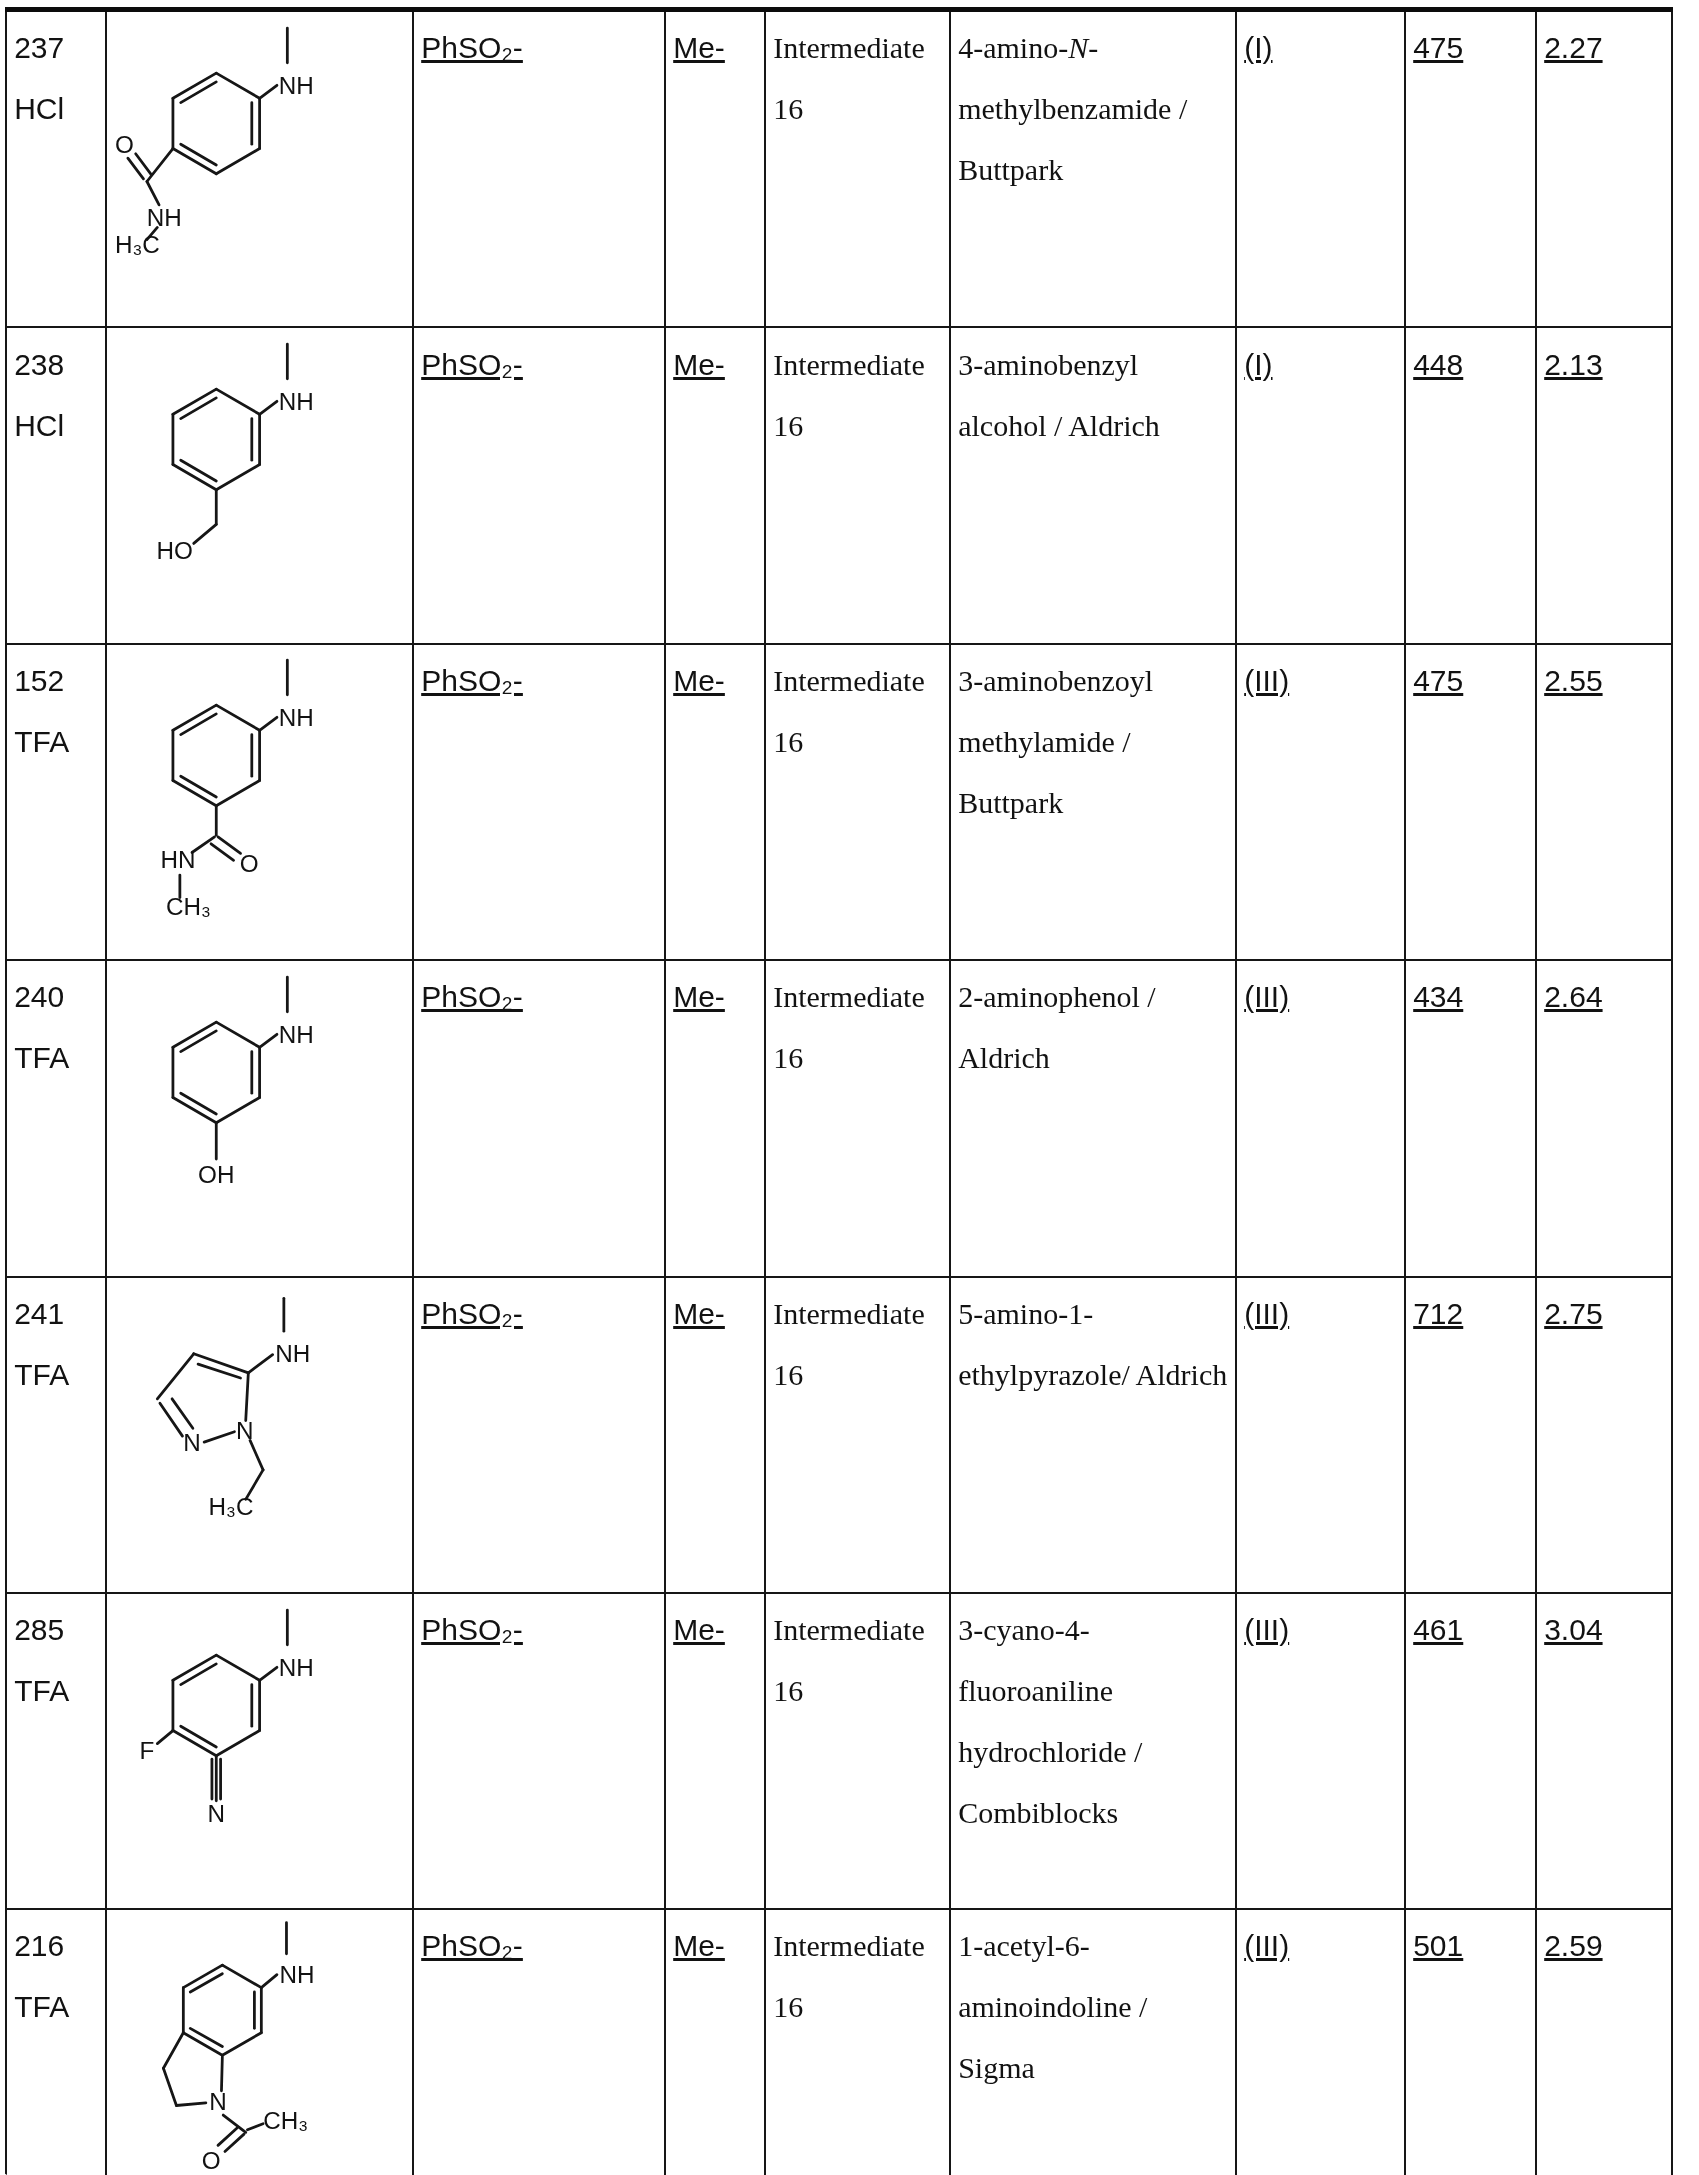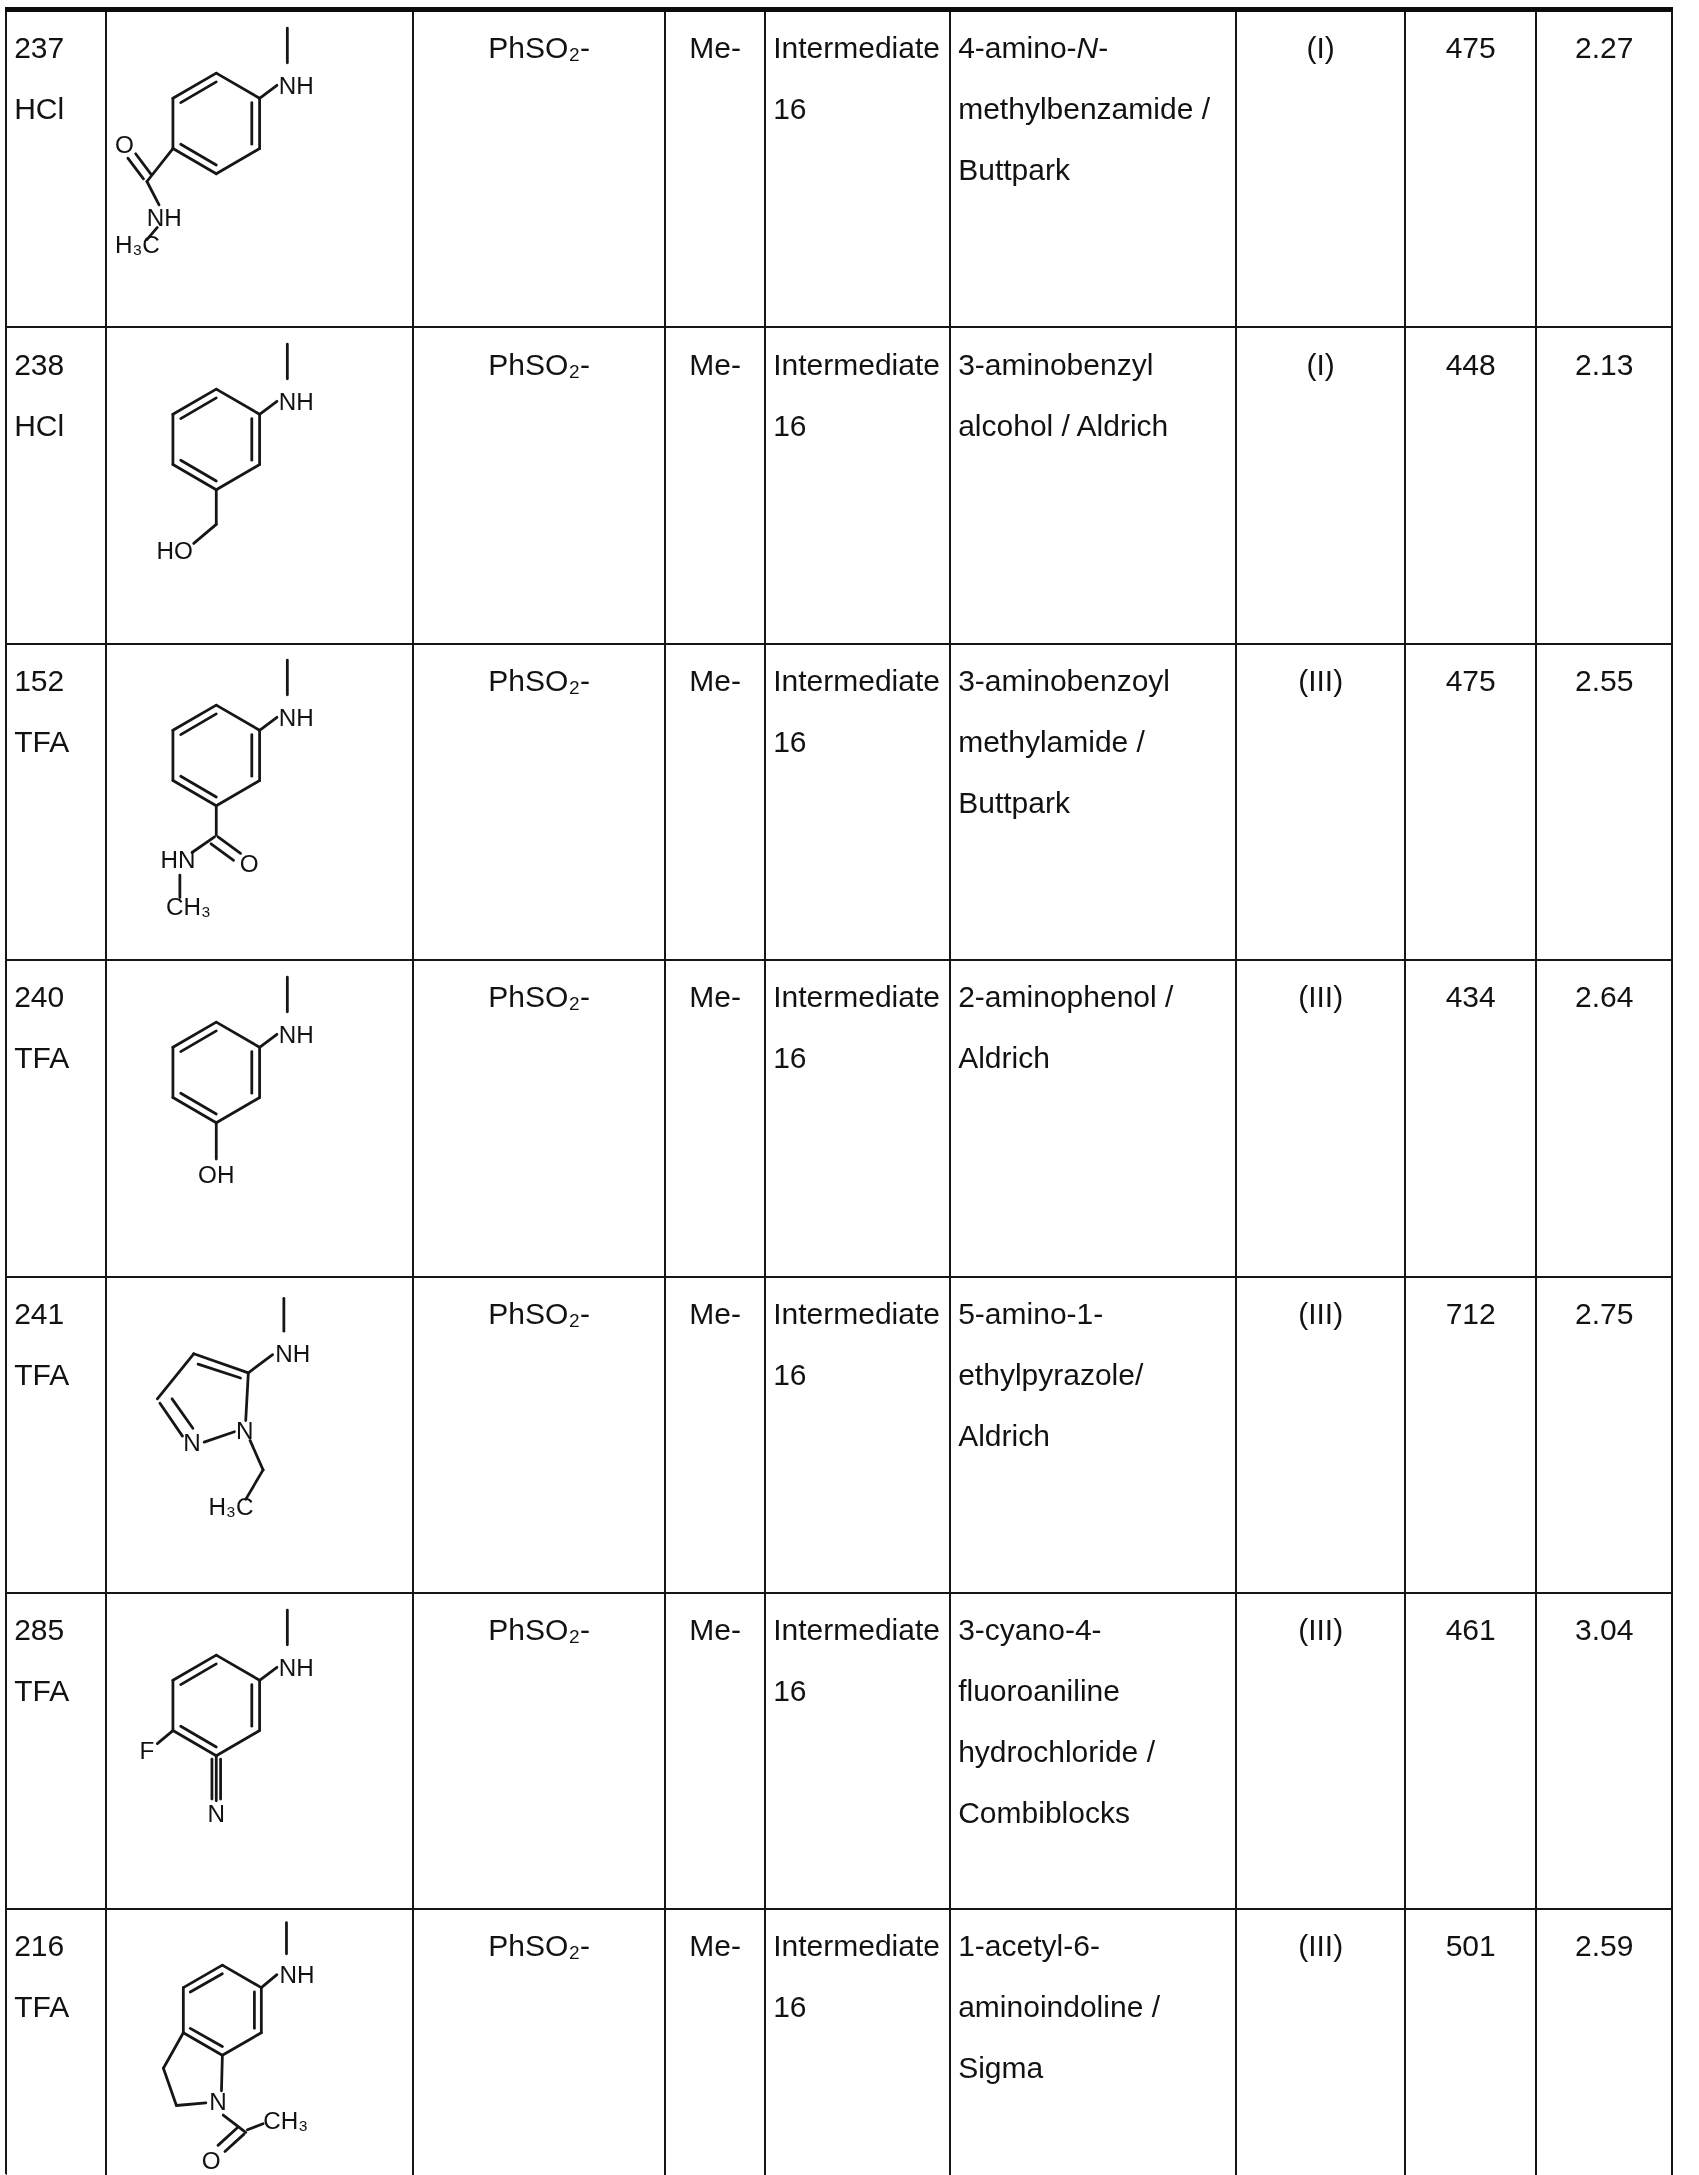--- a/index.html
+++ b/index.html
@@ -4,23 +4,23 @@
 <style>
   html,body{margin:0;padding:0;background:#ffffff;}
   body{font-family:"Liberation Sans",sans-serif;color:#121212;}
   .sheet{width:1700px;height:2176px;background:#fff;overflow:hidden;border-radius:12px;}
   table.cmpd{border-collapse:collapse;table-layout:fixed;margin:7px 0 0 5.2px;
     border-top:5.2px solid #0c0c0c;border-bottom:5.2px solid #0c0c0c;}
   table.cmpd td{border:2.6px solid #161616;vertical-align:top;
     font-size:30px;line-height:61px;padding:5.2px 7px;height:304px;
     overflow:hidden;word-wrap:break-word;}
   td.c-id{padding-left:8.7px;}
-  td.c-r1,td.c-r2,td.c-method,td.c-ms,td.c-rt{text-align:center;}
+  td.c-r1,td.c-r2,td.c-method,td.c-ms,td.c-rt{text-decoration:underline;}
   td.c-struct{padding:3.5px 0 0 15.7px;text-decoration:underline;}
-  td.c-amine,td.c-int{padding-left:5.2px;padding-right:3.5px;}
+  td.c-amine,td.c-int{padding-left:5.2px;padding-right:3.5px;font-family:Liberation Serif, serif;}
   svg.struct{display:block;width:208px;height:269px;margin-top:3.5px;}
   svg.struct line{stroke:#161616;stroke-width:3.2;stroke-linecap:round;fill:none;}
   svg.struct text{font-family:"Liberation Sans",sans-serif;font-size:28px;fill:#121212;}
   i{font-style:italic;}
 </style>
 </head>
 <body>
 
 <div class="sheet">
   <table class="cmpd">

